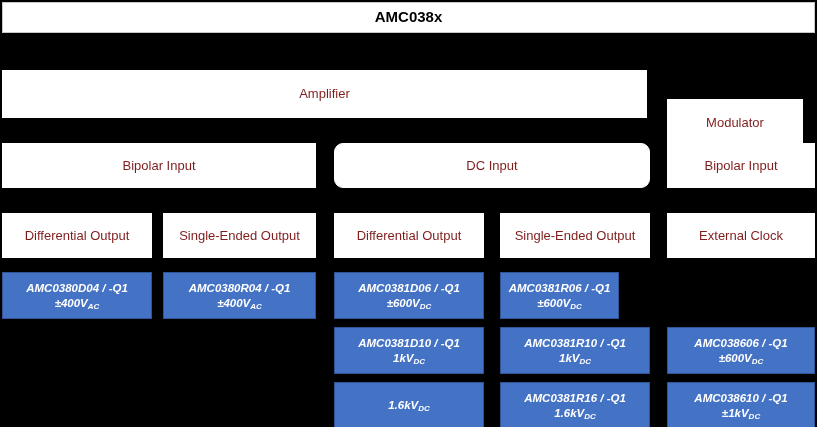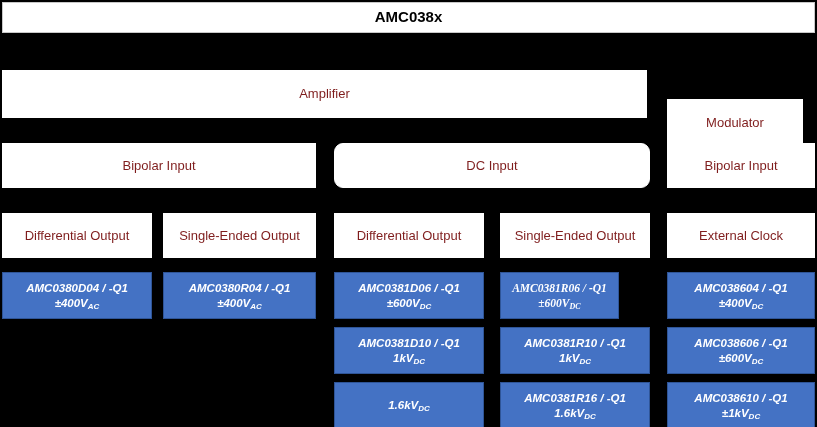--- a/index.html
+++ b/index.html
@@ -119,37 +119,33 @@
     <span class="line2"><span>±600V</span><sub>DC</sub></span>
   </div>
   <div class="box blue" style="left:334px; top:327px; width:150px; height:47px;">
     <span class="line1">AMC0381D10 / -Q1</span>
     <span class="line2"><span>1kV</span><sub>DC</sub></span>
   </div>
   <div class="box blue" style="left:334px; top:382px; width:150px; height:47px;">
     <span class="line2"><span>1.6kV</span><sub>DC</sub></span>
   </div>
 
-  <div class="box blue" style="left:500px; top:272px; width:119px; height:47px;font-family:Liberation Serif, serif;">
+  <div class="box blue" style="left:500px; top:272px; width:119px; height:47px;">
     <span class="line1">AMC0381R06 / -Q1</span>
     <span class="line2"><span>±600V</span><sub>DC</sub></span>
   </div>
   <div class="box blue" style="left:500px; top:327px; width:150px; height:47px;">
     <span class="line1">AMC0381R10 / -Q1</span>
     <span class="line2"><span>1kV</span><sub>DC</sub></span>
   </div>
   <div class="box blue" style="left:500px; top:382px; width:150px; height:47px;">
     <span class="line1">AMC0381R16 / -Q1</span>
     <span class="line2"><span>1.6kV</span><sub>DC</sub></span>
   </div>
 
-  <div class="box blue" style="left:667px; top:272px; width:148px; height:47px;">
-    <span class="line1">AMC038604 / -Q1</span>
-    <span class="line2"><span>±400V</span><sub>DC</sub></span>
-  </div>
   <div class="box blue" style="left:667px; top:327px; width:148px; height:47px;">
     <span class="line1">AMC038606 / -Q1</span>
     <span class="line2"><span>±600V</span><sub>DC</sub></span>
   </div>
   <div class="box blue" style="left:667px; top:382px; width:148px; height:47px;">
     <span class="line1">AMC038610 / -Q1</span>
     <span class="line2"><span>±1kV</span><sub>DC</sub></span>
   </div>
 
 </div>

